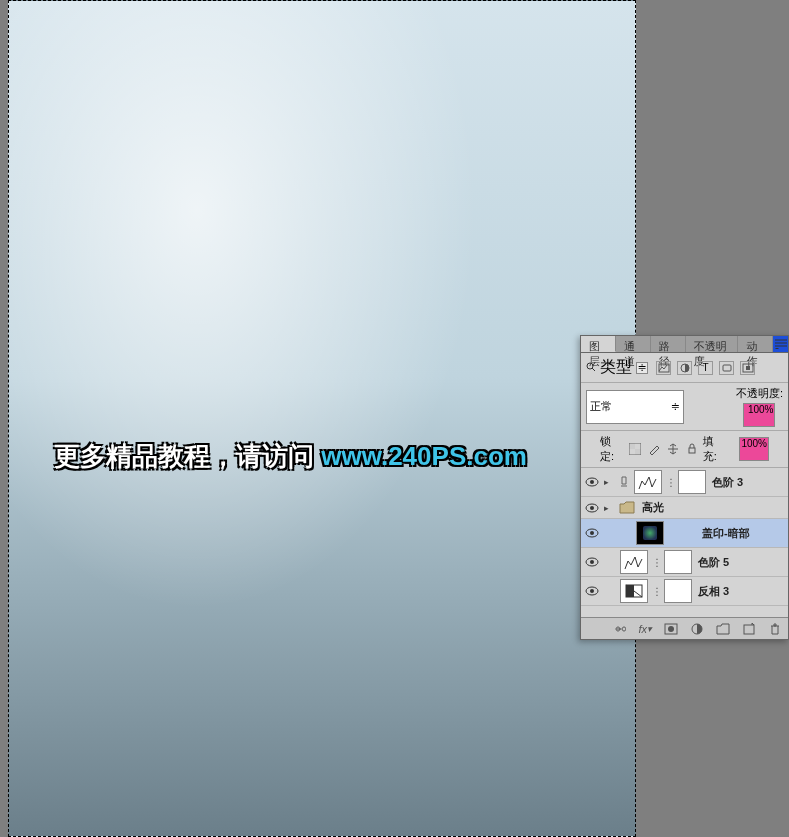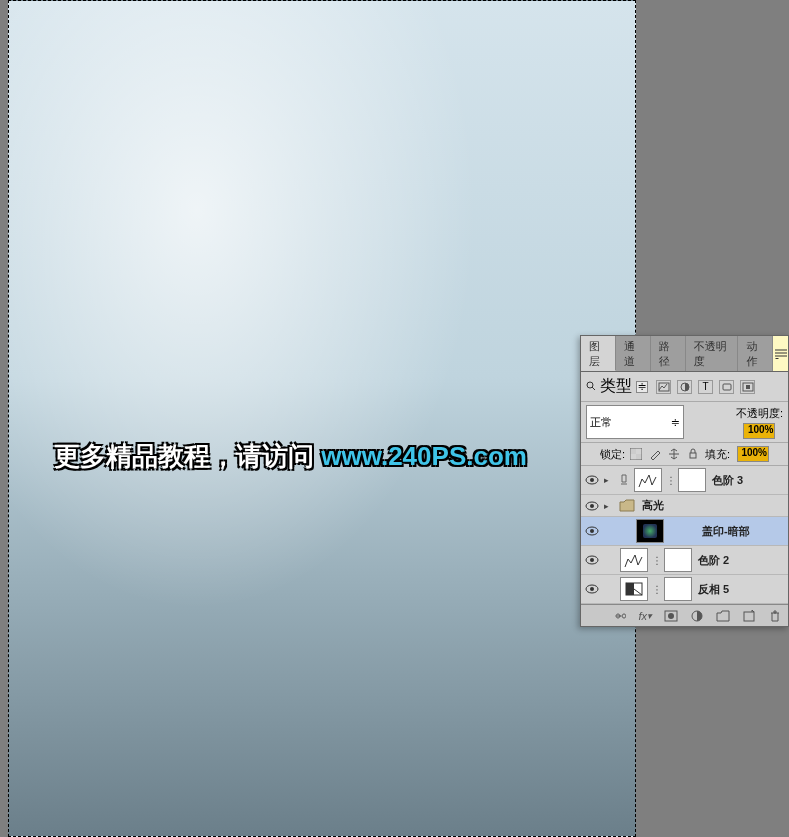--- a/index.html
+++ b/index.html
@@ -44,23 +44,23 @@
       position: absolute;
       right: 0;
       top: 335px;
       width: 209px;
       background: #d4d4d4;
       border: 1px solid #666;
       box-shadow: -2px 2px 6px rgba(0,0,0,0.3);
     }
     .panel-tabs {
       display: flex;
-      background: #fef9c3;
+      background: #1d4ed8;
       border-bottom: 1px solid #666;
-      height: 36px;
+      height: 17px;
       align-items: stretch;
     }
     .panel-tab {
       padding: 3px 8px;
       font-size: 11px;
       color: #333;
       background: #9e9e9e;
       border-right: 1px solid #888;
       cursor: pointer;
     }
@@ -105,40 +105,39 @@
       border: 1px solid #888;
       font-size: 11px;
       padding: 16px 3px;
       display: flex;
       align-items: center;
       justify-content: space-between;
     }
     .opacity-block { display: flex; align-items: center; gap: 2px; margin-left: auto; font-size: 11px; flex-direction: column; }
     .opacity-input {
       width: 32px;
-      height: 16px;
-      background: #eab308;
+      height: 24px;
+      background: #ec4899;
       border: 1px solid #888;
       font-size: 10px;
       text-align: right;
       padding-right: 1px;
-      font-weight: bold;
     }
 
     .lock-row {
       display: flex;
       align-items: center;
       padding: 3px 19px;
       gap: 4px;
       border-bottom: 1px solid #aaa;
       font-size: 11px;
     }
     .lock-icons { display: flex; gap: 5px; }
     .lock-icons span { width: 14px; height: 14px; display: flex; align-items: center; justify-content: center; font-size: 11px; cursor: pointer; }
-    .fill-block { display: flex; align-items: center; gap: 7px; margin-left: auto; font-size: 11px; }
+    .fill-block { display: flex; align-items: center; gap: 13px; margin-left: auto; font-size: 11px; }
 
     .layers-list { background: #d4d4d4; }
     .layer-row {
       display: flex;
       align-items: center;
       min-height: 28px;
       border-bottom: 1px solid #b8b8b8;
       padding: 2px 3px;
       gap: 4px;
     }
@@ -175,20 +174,21 @@
 
     .panel-footer {
       display: flex;
       align-items: center;
       justify-content: flex-end;
       padding: 3px 5px;
       gap: 10px;
       border-top: 1px solid #888;
       background: #c8c8c8;
       height: 22px;
+      margin-top: 11px;
     }
     .panel-footer span { width: 16px; height: 14px; display: flex; align-items: center; justify-content: center; cursor: pointer; font-size: 11px; color: #555; }
   </style>
 </head>
 <body>
 
 <div class="canvas">
   <div class="watermark">
     <span>更多精品教程，请访问 </span><span class="url">www.240PS.com</span>
   </div>
@@ -350,41 +350,41 @@
           </svg>
         </span>
       <span class="indent"></span>
       <div class="adj-icon">
           <svg width="22" height="18" viewBox="0 0 22 18">
             <path d="M2 16 L5 8 L8 12 L12 4 L15 14 L19 6" fill="none" stroke="#333"></path>
           </svg>
         </div>
       <span class="link-ind">⋮</span>
       <div class="mask-thumb"></div>
-      <span class="layer-name">色阶 2</span>
+      <span class="layer-name">色阶 5</span>
     </div>
 
     <div class="layer-row">
       <span class="eye">
           <svg viewBox="0 0 14 10">
             <ellipse cx="7" cy="5" rx="6" ry="4" fill="none" stroke="#333"></ellipse>
             <circle cx="7" cy="5" r="2" fill="#333"></circle>
           </svg>
         </span>
       <span class="indent"></span>
       <div class="adj-icon">
           <svg width="22" height="18" viewBox="0 0 22 18">
             <rect x="3" y="3" width="16" height="12" fill="none" stroke="#333"></rect>
             <path d="M3 3 L19 15" stroke="#333"></path>
             <path d="M3 3 L11 3 L11 15 L3 15 Z" fill="#333"></path>
           </svg>
         </div>
       <span class="link-ind">⋮</span>
       <div class="mask-thumb"></div>
-      <span class="layer-name">反相 5</span>
+      <span class="layer-name">反相 3</span>
     </div>
 
   </div>
 
   <div class="panel-footer">
     <span>
         <svg width="14" height="10" viewBox="0 0 14 10">
           <path d="M4 5 A2 2 0 1 1 4 5.01 M10 5 A2 2 0 1 1 10 5.01 M5 5 L9 5" fill="none" stroke="#555"></path>
         </svg>
       </span>

